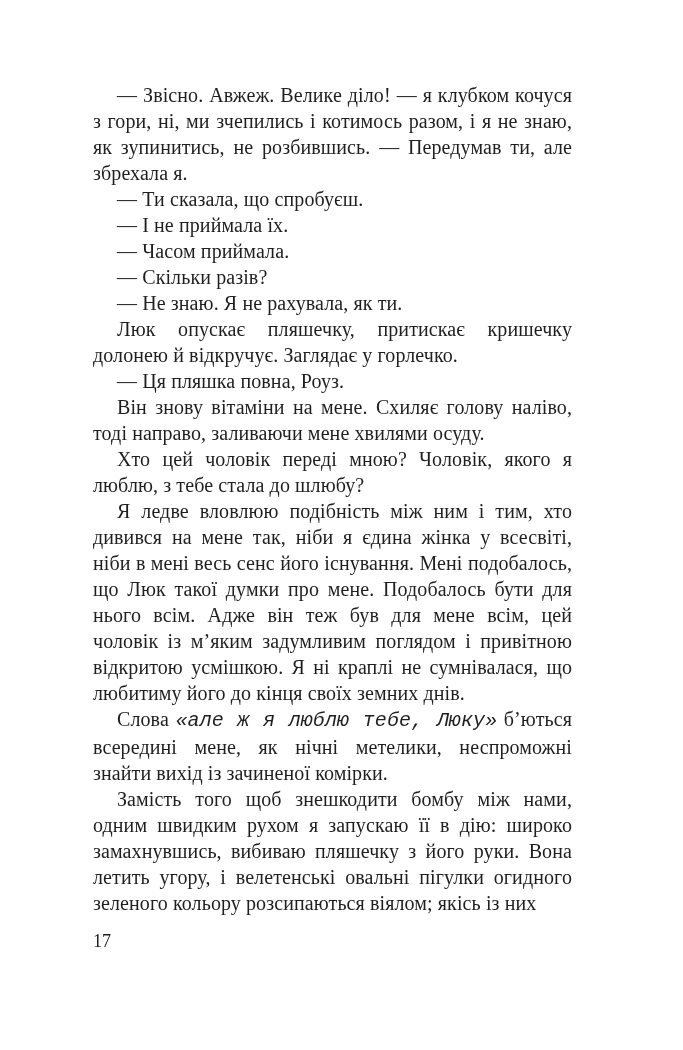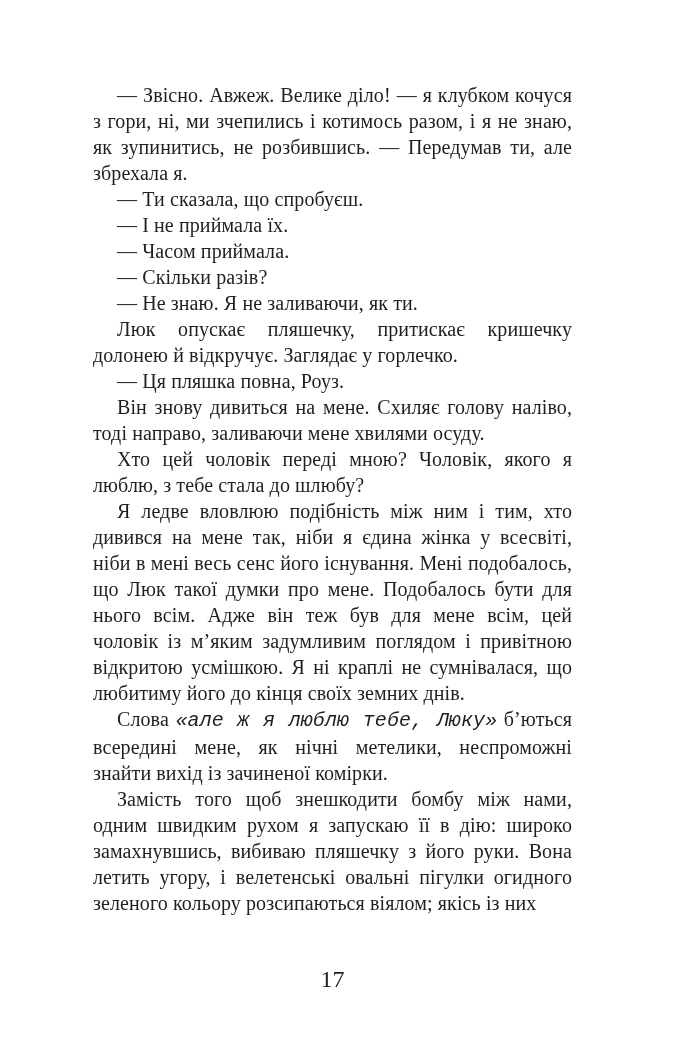--- a/index.html
+++ b/index.html
@@ -35,40 +35,39 @@
     padding: 0;
     text-indent: 24px;
   }
   .text-block em {
     font-style: italic;
     font-family: Liberation Mono, monospace;
   }
   .page-number {
     position: absolute;
     left: 93px;
-    top: 966px;
+    top: 928px;
     width: 479px;
-    text-align: center;
-    font-size: 24px;
+    font-size: 18px;
     line-height: 26px;
   }
 </style>
 </head>
 <body>
 
 <div class="book-page">
   <div class="text-block">
     <p>— Звісно. Авжеж. Велике діло! — я клубком кочуся з гори, ні, ми зчепились і котимось разом, і я не знаю, як зупинитись, не розбившись. — Передумав ти, але збрехала я.</p>
     <p>— Ти сказала, що спробуєш.</p>
     <p>— І не приймала їх.</p>
     <p>— Часом приймала.</p>
     <p>— Скільки разів?</p>
-    <p>— Не знаю. Я не заливаючи, як ти.</p>
+    <p>— Не знаю. Я не рахувала, як ти.</p>
     <p>Люк опускає пляшечку, притискає кришечку долонею й відкручує. Заглядає у горлечко.</p>
     <p>— Ця пляшка повна, Роуз.</p>
-    <p>Він знову дивиться на мене. Схиляє голову наліво, тоді направо, заливаючи мене хвилями осуду.</p>
+    <p>Він знову вітаміни на мене. Схиляє голову наліво, тоді направо, заливаючи мене хвилями осуду.</p>
     <p>Хто цей чоловік переді мною? Чоловік, якого я люблю, з тебе стала до шлюбу?</p>
     <p>Я ледве вловлюю подібність між ним і тим, хто дивився на мене так, ніби я єдина жінка у всесвіті, ніби в мені весь сенс його існування. Мені подобалось, що Люк такої думки про мене. Подобалось бути для нього всім. Адже він теж був для мене всім, цей чоловік із м’яким задумливим поглядом і привітною відкритою усмішкою. Я ні краплі не сумнівалася, що любитиму його до кінця своїх земних днів.</p>
     <p><span>Слова </span><em>«але ж я люблю тебе, Люку»</em><span> б’ються всередині мене, як нічні метелики, неспроможні знайти вихід із зачиненої комірки.</span></p>
     <p>Замість того щоб знешкодити бомбу між нами, одним швидким рухом я запускаю її в дію: широко замахнувшись, вибиваю пляшечку з його руки. Вона летить угору, і велетенські овальні пігулки огидного зеленого кольору розсипаються віялом; якісь із них</p>
   </div>
   <div class="page-number">17</div>
 </div>
 
 </body></html>

